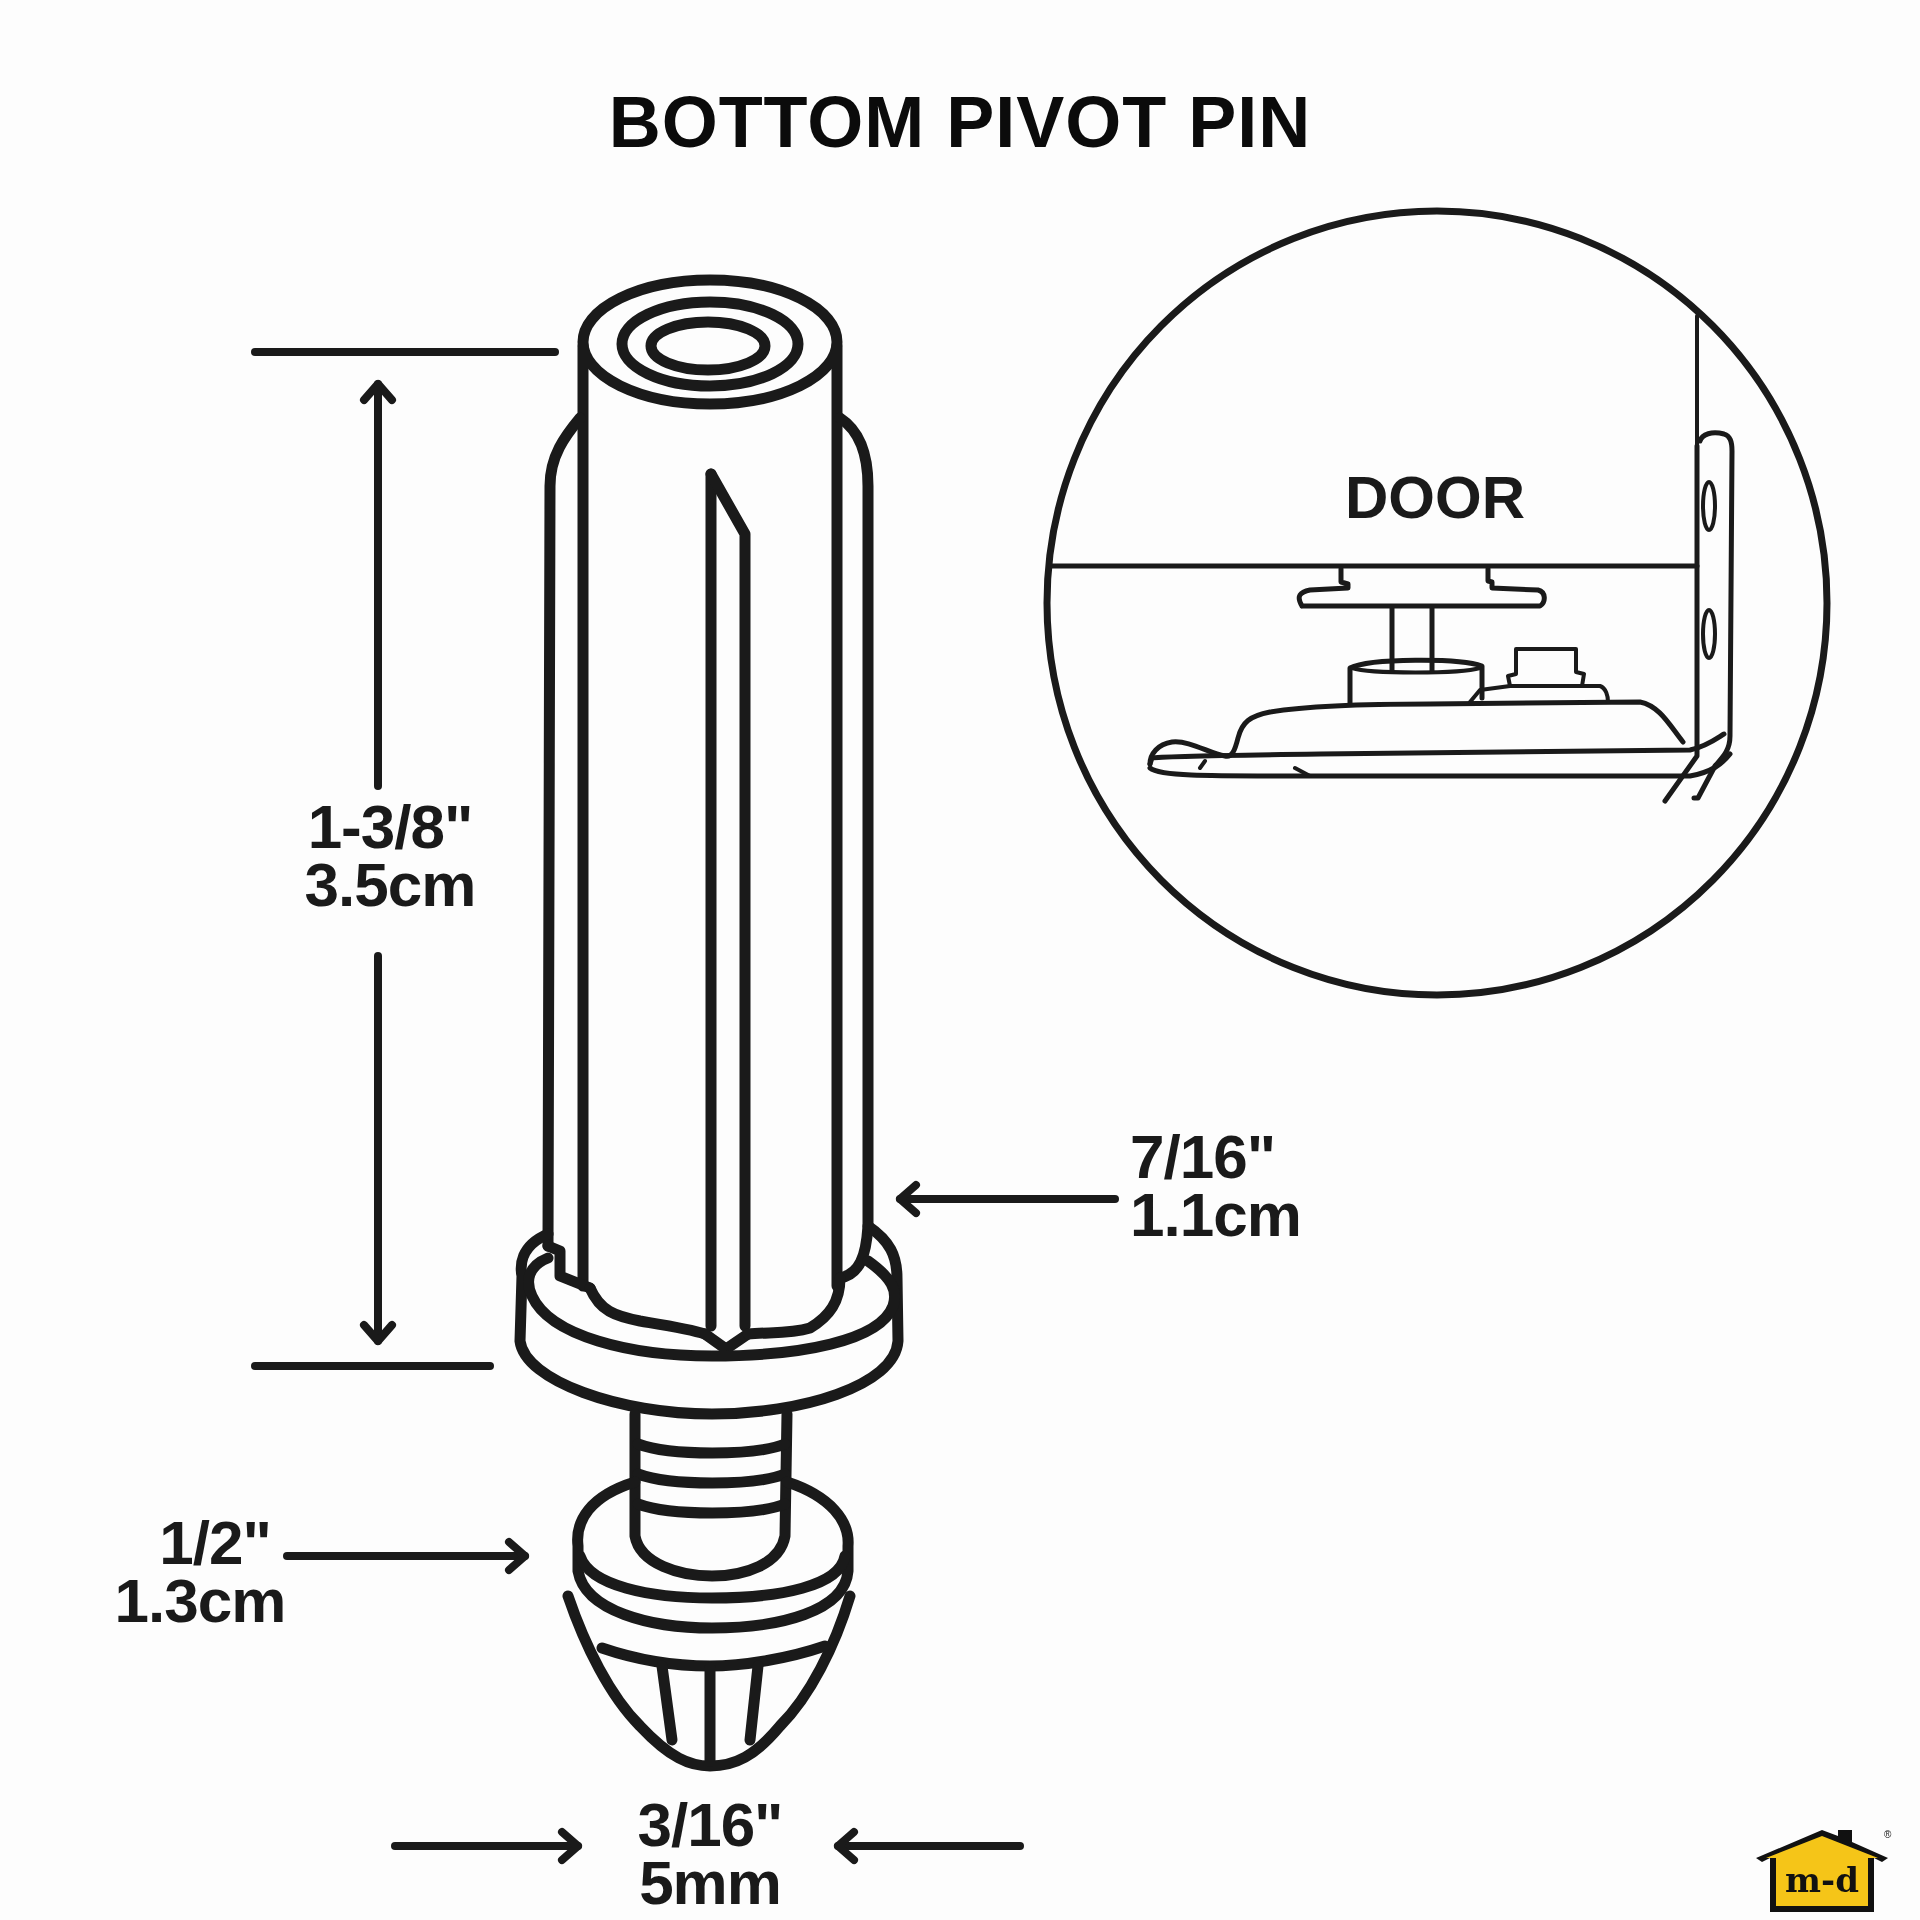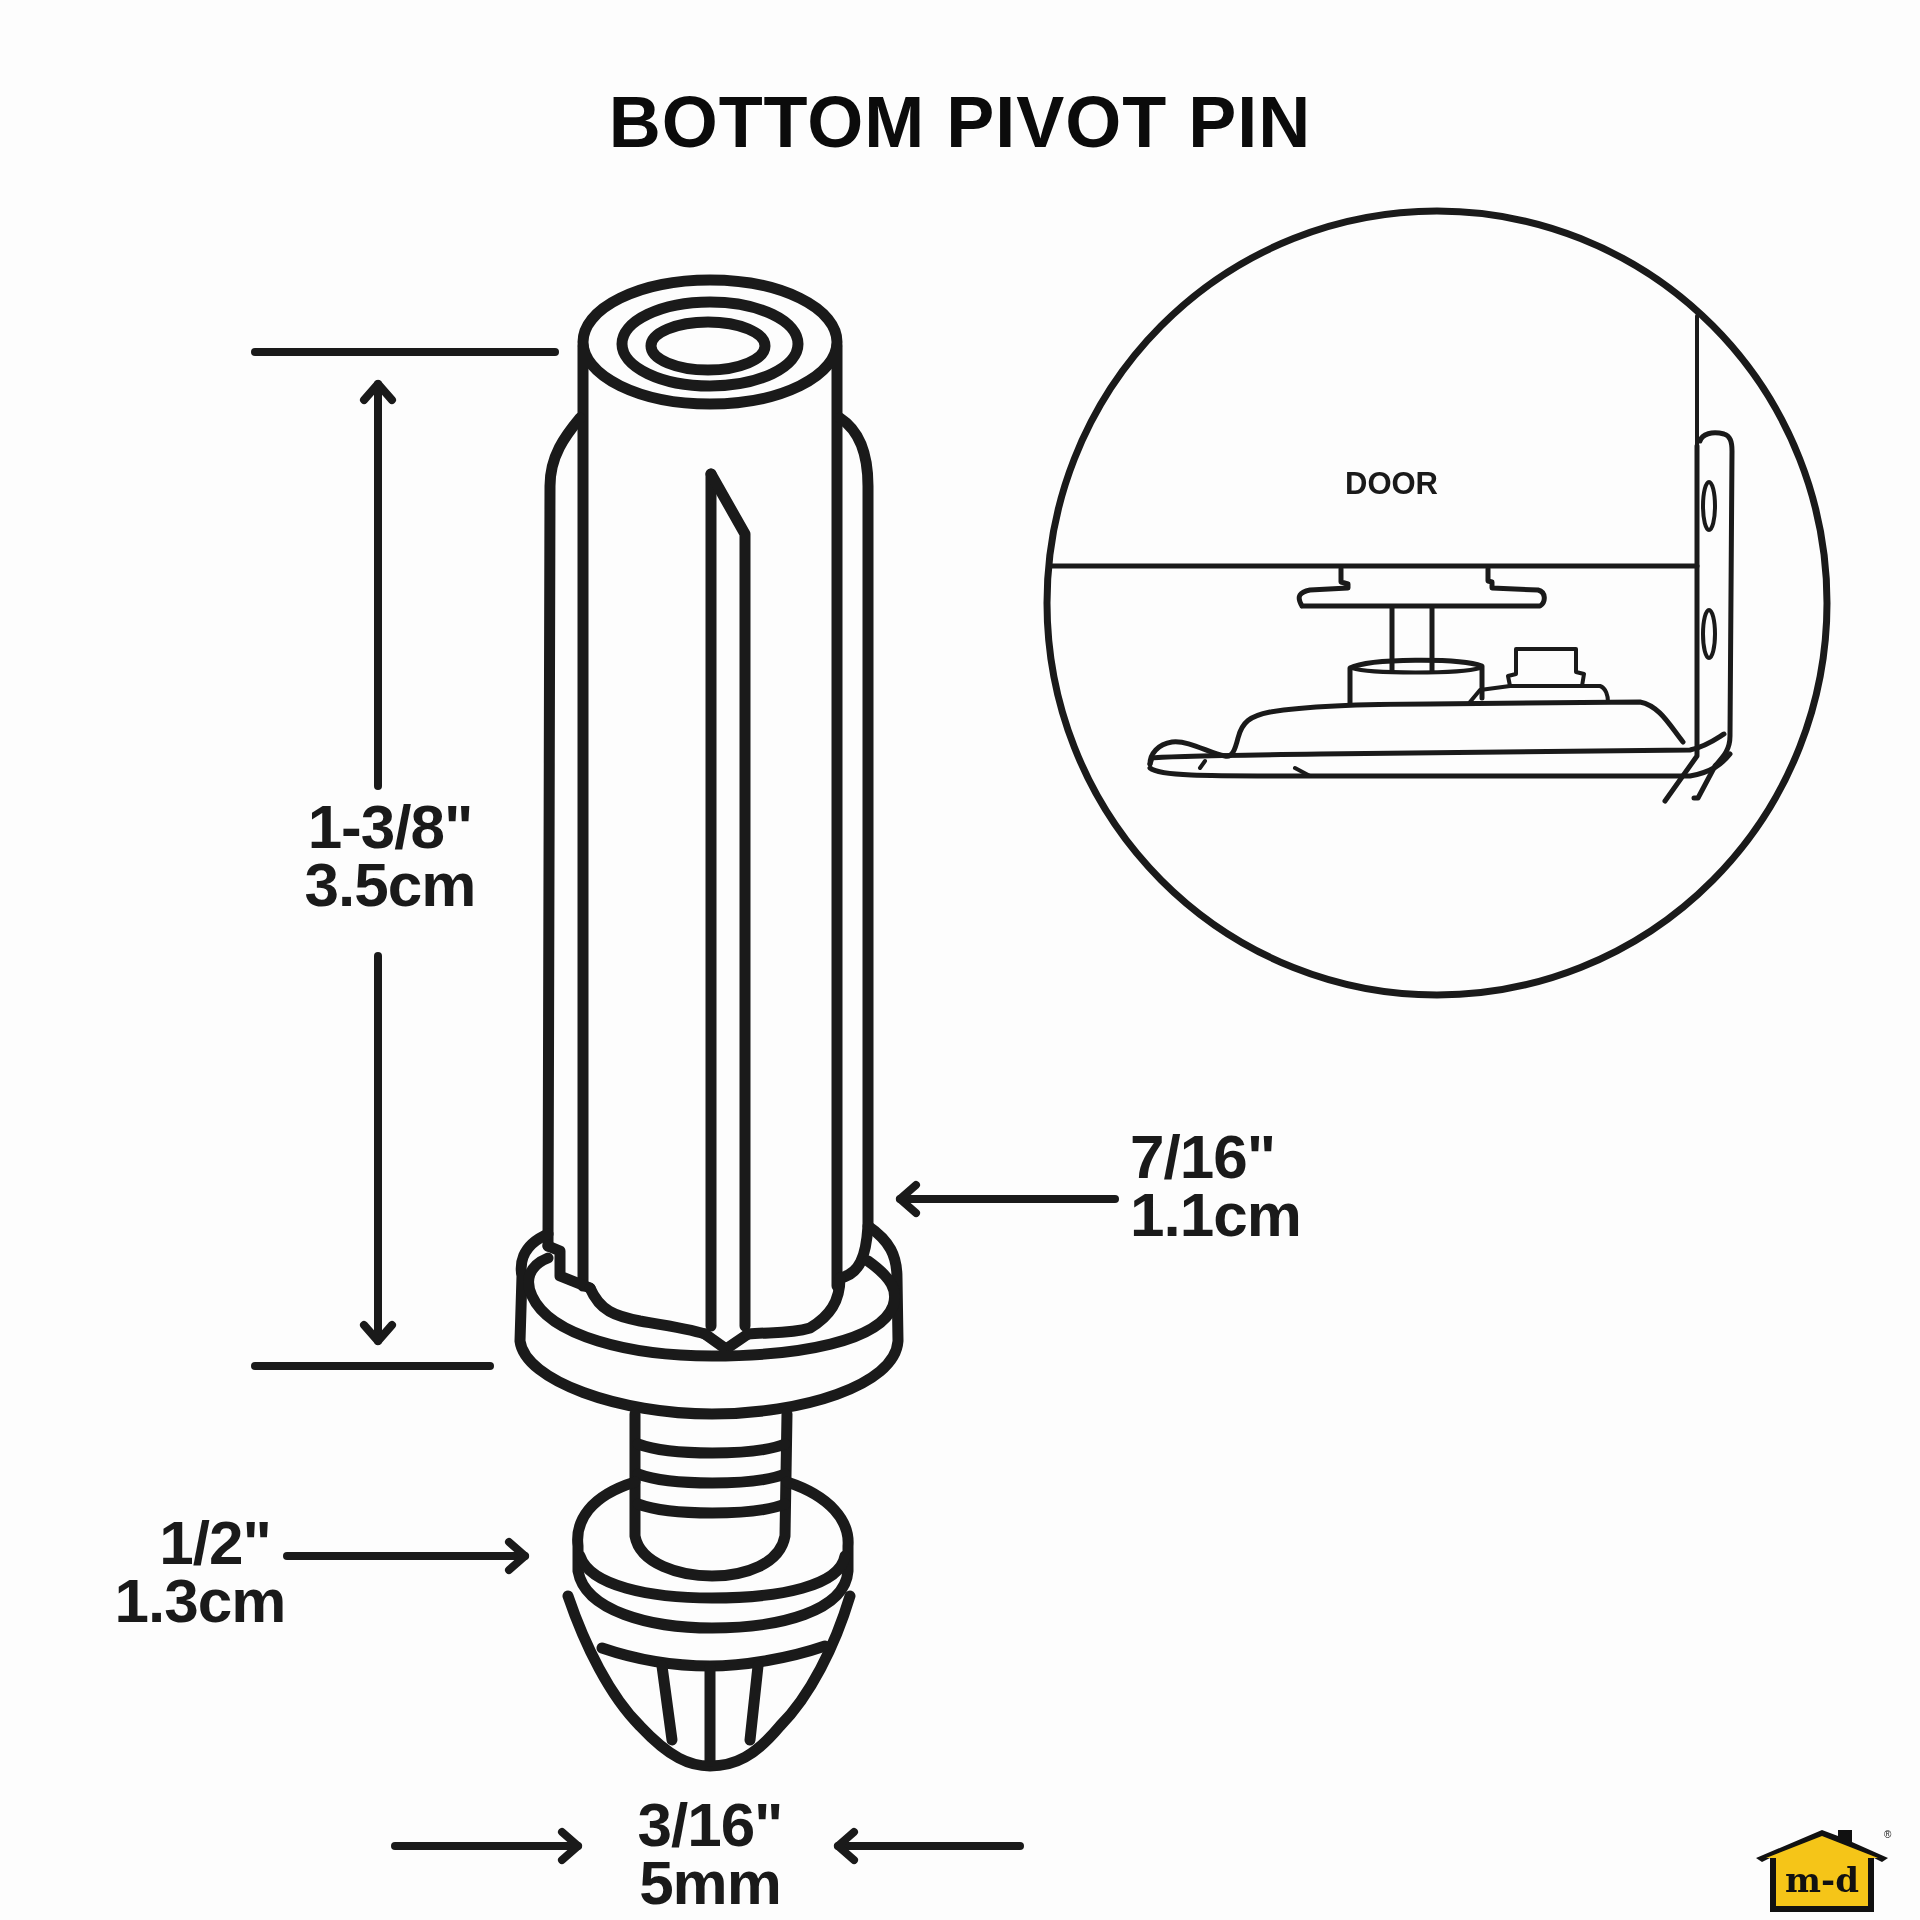--- a/index.html
+++ b/index.html
@@ -12,21 +12,21 @@
       line-height: 1;
     }
     .dim {
       position: absolute; font-family: "Liberation Sans", sans-serif;
       font-weight: bold; color: #1a1a1a; font-size: 62px; line-height: 58px;
       text-align: center; letter-spacing: -1px;
     }
     .dim span { display: block; }
     .door-label {
       position: absolute; font-family: "Liberation Sans", sans-serif;
-      font-weight: bold; font-size: 31px; color: #1a1a1a; line-height: 1;
+      font-weight: bold; font-size: 60px; color: #1a1a1a; line-height: 1;
     }
     svg { position: absolute; left: 0; top: 0; }
     .logo { position: absolute; left: 1752px; top: 1810px; width: 140px; height: 90px; }
   </style>
 </head>
 <body>
 
 <div class="canvas">
 
   <div class="title">BOTTOM PIVOT PIN</div>

